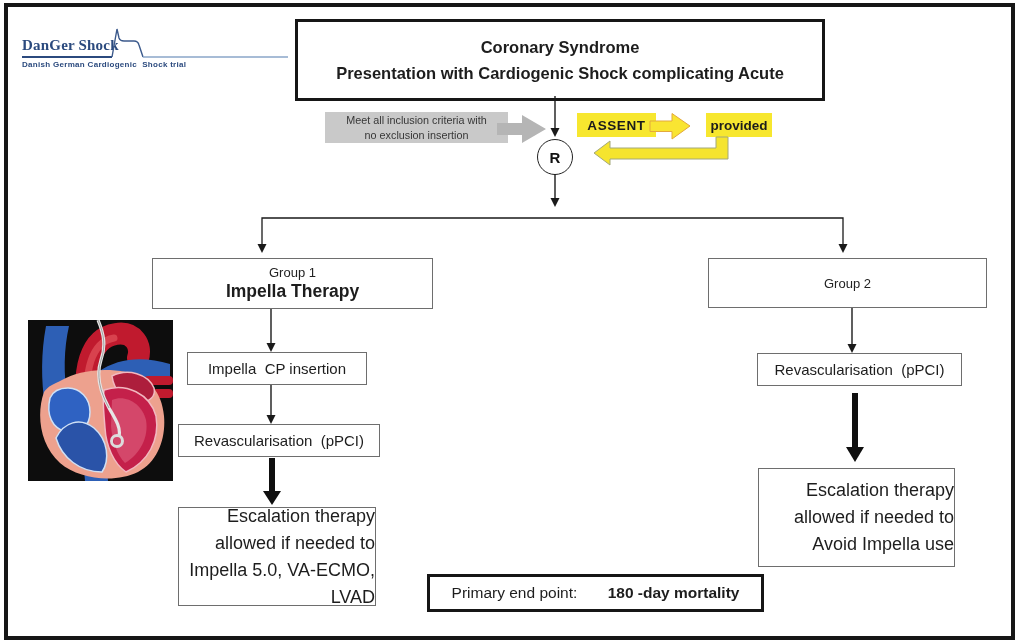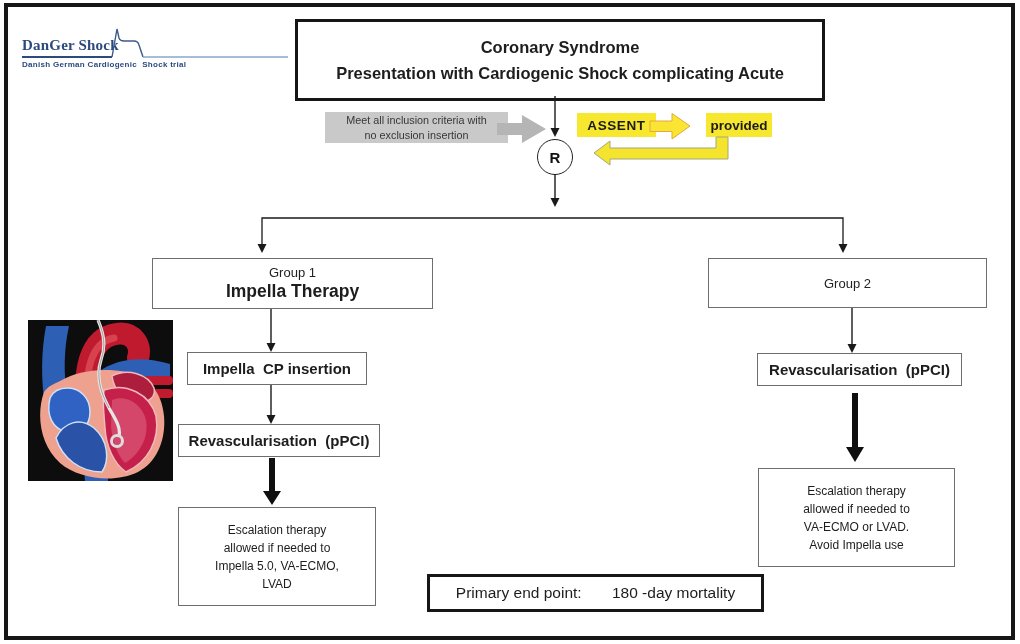--- a/index.html
+++ b/index.html
@@ -31,32 +31,32 @@
     font-size:13.5px;font-weight:600;color:#1c1c1c;}
   .assent{left:577px;top:113px;width:79px;letter-spacing:0.6px;}
   .provided{left:706px;top:113px;width:66px;}
   
   .fbox{border:1px solid #6e6e6e;background:#fff;display:flex;flex-direction:column;
     align-items:center;justify-content:center;text-align:center;}
   .group-box .g-name{font-size:13px;color:#222;}
   .group-box .g-therapy{font-size:17.5px;font-weight:bold;margin-top:1px;}
   .g1{left:132px;top:258px;width:279px;height:49px;margin-left:20px;}
   .g2{left:708px;top:258px;width:277px;height:48px;}
-  .step{font-weight:bold;font-size:15px;white-space:pre-wrap;text-align:right;}
+  .step{font-weight:normal;font-size:15px;white-space:pre-wrap;text-align:right;}
   .insertion{left:187px;top:352px;width:178px;height:31px;}
   .revasc-l{left:178px;top:424px;width:200px;height:31px;}
   .revasc-r{left:757px;top:353px;width:203px;height:31px;}
-  .esc{font-size:12px;line-height:1.5;}
+  .esc{font-size:18px;line-height:1.5;align-items:flex-end;}
   .esc-l{left:178px;top:507px;width:196px;height:97px;}
   .esc-r{left:758px;top:468px;width:195px;height:97px;}
   
   .primary{left:427px;top:574px;width:331px;height:32px;border:3px solid #161616;
     display:flex;align-items:center;justify-content:center;font-size:15.5px;gap:26px;}
   .primary .pfx{white-space:pre;}
-  .primary .val{font-weight:normal;white-space:pre;}
+  .primary .val{font-weight:bold;white-space:pre;}
   svg{display:block;}
   .overlay{left:0;top:0;pointer-events:none;}
 </style>
 </head>
 <body>
 
 <div class="frame"></div>
 
 <div class="abs logo-title">DanGer Shock</div>
 <svg class="abs" style="left:22px;top:24px;" width="268" height="38" viewBox="0 0 268 38">
@@ -172,20 +172,19 @@
 
 <div class="abs fbox group-box g2">
   <div class="g-name">Group 2</div>
 </div>
 <div class="abs fbox revasc-r">
   <span class="step">Revascularisation  (pPCI)</span>
 </div>
 <div class="abs fbox esc esc-r">
   <div>Escalation therapy</div>
   <div>allowed if needed to</div>
-  <div>VA-ECMO or LVAD.</div>
   <div>Avoid Impella use</div>
 </div>
 
 <div class="abs primary">
   <span class="pfx">Primary end point: </span>
   <span class="val">180 -day mortality</span>
 </div>
 
 </body></html>

